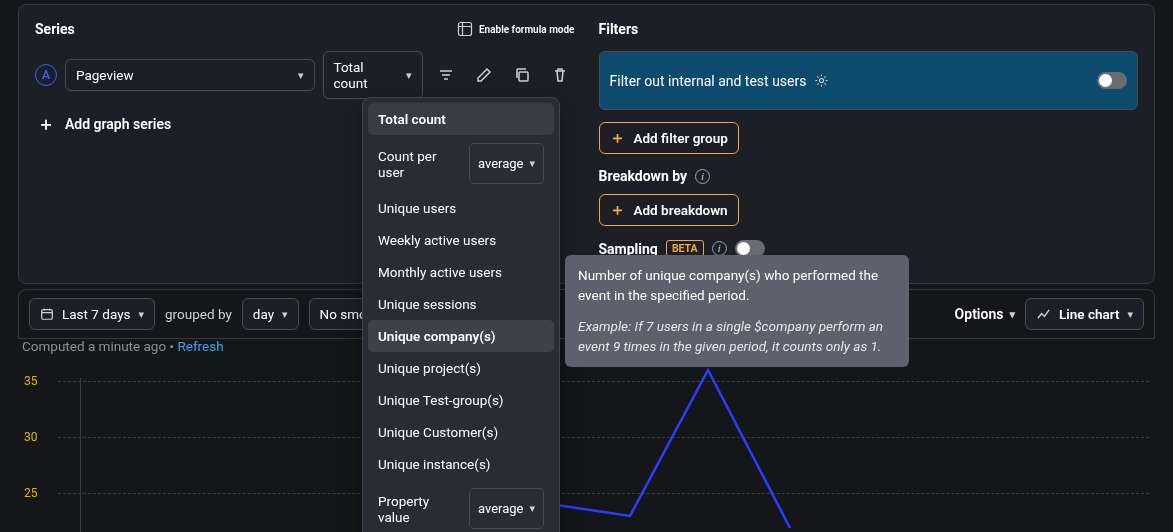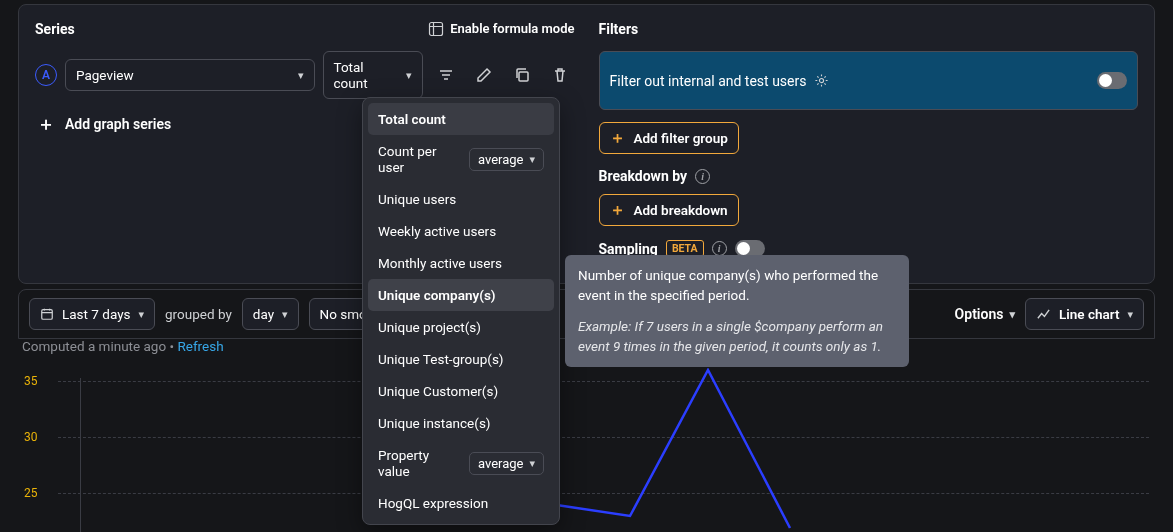--- a/index.html
+++ b/index.html
@@ -17,21 +17,21 @@
     background: #1d1f27;
     border: 1px solid #35373e;
     border-radius: 8px;
     padding: 16px;
     margin: 4px 18px 0 18px;
   }
   .top { display: flex; gap: 24px; }
   .col { flex: 1; min-width: 0; }
   .hdr { display:flex; justify-content:space-between; align-items:center; margin-bottom:14px; }
   .title { font-weight:700; font-size:14px; }
-  .formula { display:flex; align-items:flex-start; gap:6px; font-size:13px; font-weight:600; cursor:pointer; }
+  .formula { display:flex; align-items:center; gap:6px; font-size:10px; font-weight:600; cursor:pointer; }
   .row { display:flex; align-items:center; gap:8px; margin-bottom:10px; }
   .badge-a {
     width:22px; height:22px; border-radius:50%;
     border:1.5px solid #3b5bfd; color:#3b5bfd;
     display:flex; align-items:center; justify-content:center;
     font-size:12px; font-weight:600;
   }
   .select, .btn-o, .pill {
     background:#1d1f27; border:1px solid #4a4c55; border-radius:6px;
     padding:7px 10px; display:flex; align-items:center; gap:8px;
@@ -58,21 +58,21 @@
   
   .dropdown{
     position:absolute; left:362px; top:97px; width:198px;
     background:#2a2c33; border:1px solid #43454d; border-radius:8px;
     padding:5px; z-index:50;
     box-shadow:0 8px 24px rgba(0,0,0,.4);
   }
   .dd-item{ padding:8px 10px; border-radius:5px; font-size:13.5px; cursor:pointer; display:flex; align-items:center; justify-content:space-between; gap:8px;}
   .dd-item.sel{ background:#3a3c44; font-weight:600;}
   .dd-item.hov{ background:#3f4149; font-weight:600;}
-  .mini-sel{ background:#2a2c33; border:1px solid #4a4c55; border-radius:5px; padding:3px 8px; display:flex; align-items:center; gap:6px; font-size:13px;}
+  .mini-sel{ background:#2a2c33; border:1px solid #4a4c55; border-radius:5px; padding:12px 8px; display:flex; align-items:center; gap:6px; font-size:13px;}
   
   .tooltip{
     position:absolute; left:565px; top:255px; width:344px;
     background:#5d616e; color:#fff; border-radius:6px; padding:11px 13px;
     font-size:13.5px; line-height:1.45; z-index:60;
   }
   .tooltip .ex{ font-style:italic; margin-top:12px; color:#e6e7ea;}
   
   .bottombar{
     position:absolute; left:18px; right:18px; top:289px;
@@ -202,20 +202,23 @@
   </div>
   <div class="dd-item">
       <span>Unique users</span>
     </div>
   <div class="dd-item">
       <span>Weekly active users</span>
     </div>
   <div class="dd-item">
       <span>Monthly active users</span>
     </div>
+  <div class="dd-item">
+      <span>Unique sessions</span>
+    </div>
   <div class="dd-item hov">
       <span>Unique company(s)</span>
     </div>
   <div class="dd-item">
       <span>Unique project(s)</span>
     </div>
   <div class="dd-item">
       <span>Unique Test-group(s)</span>
     </div>
   <div class="dd-item">

